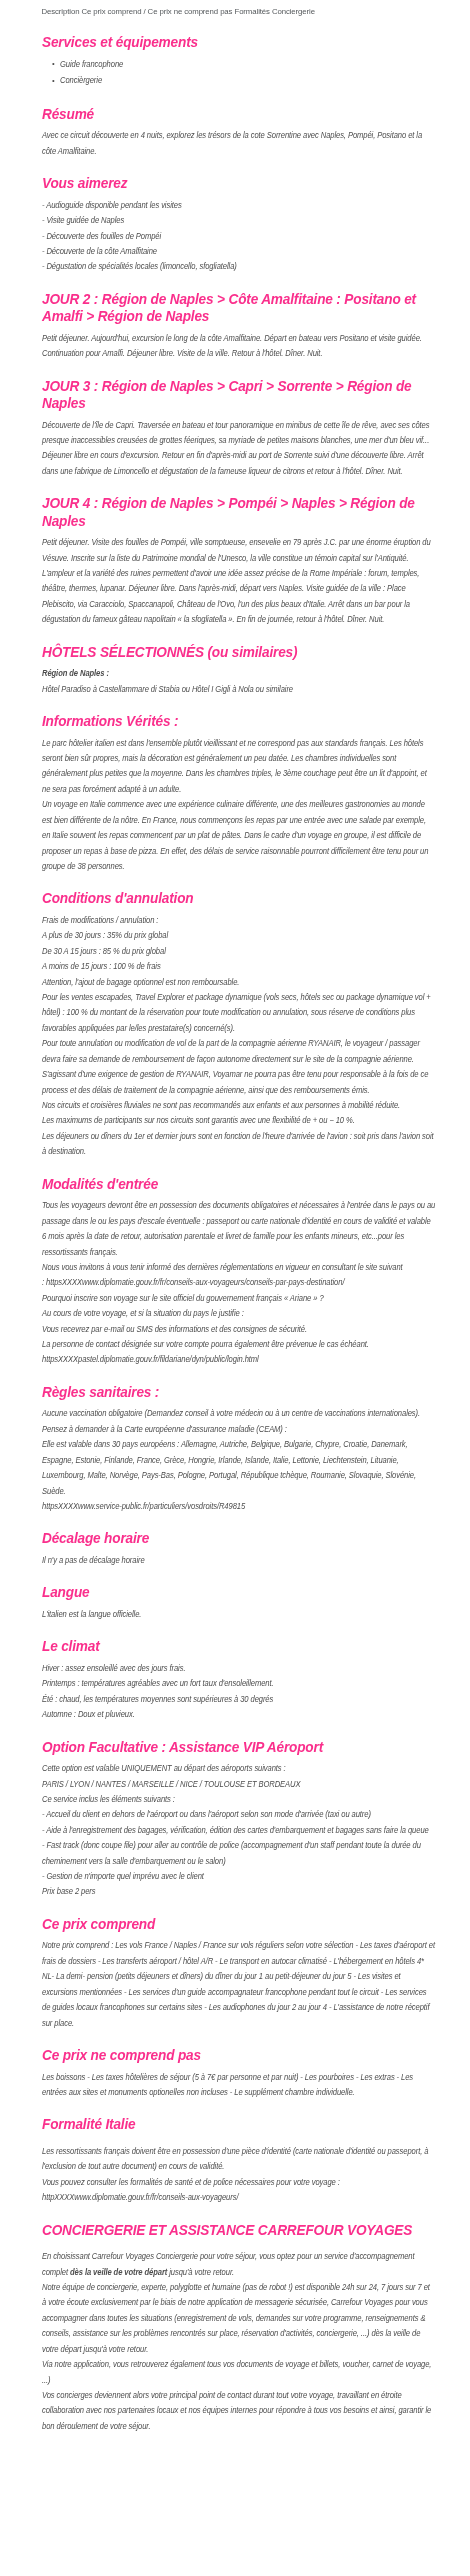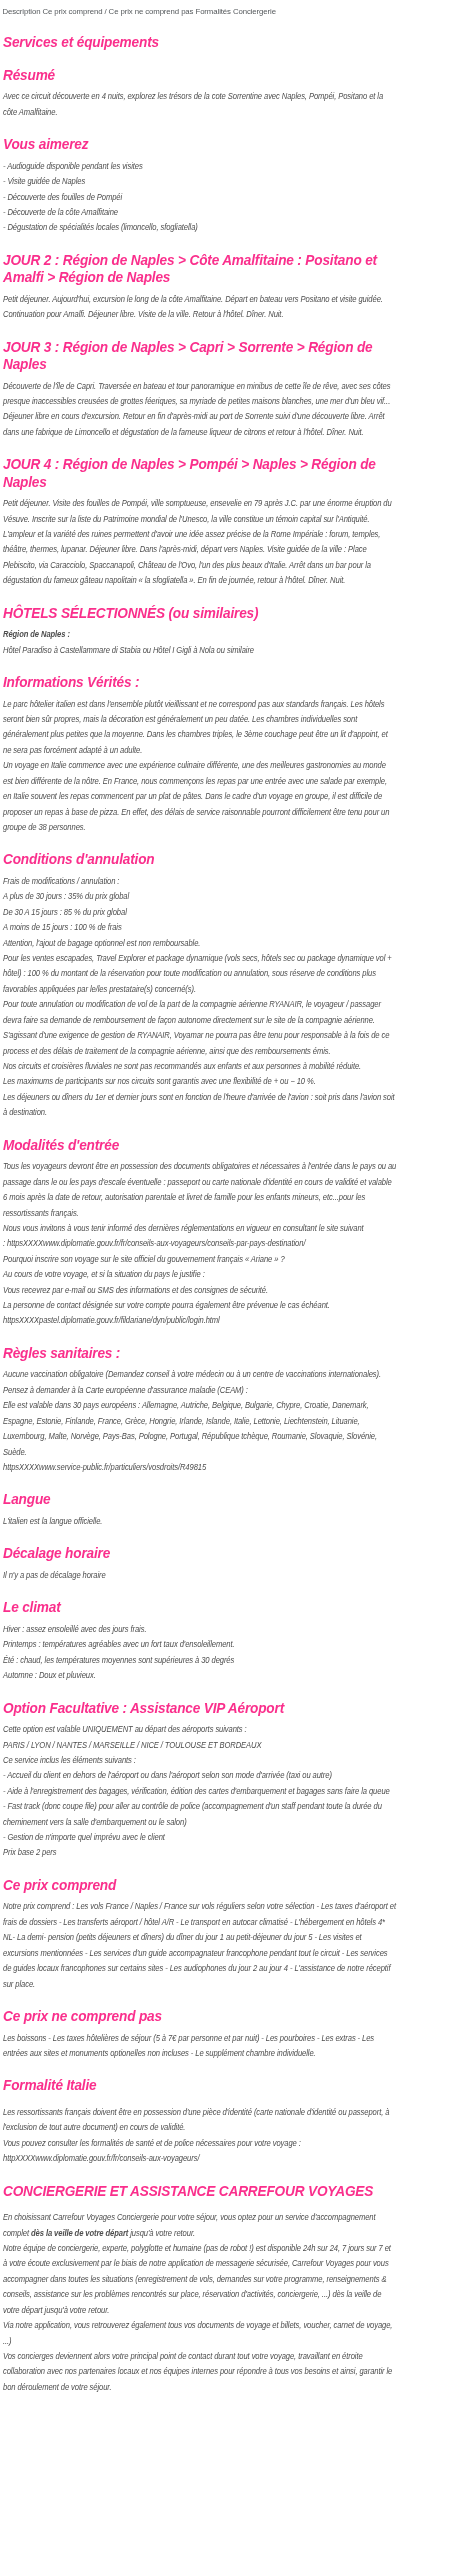--- a/index.html
+++ b/index.html
@@ -12,20 +12,21 @@
     width: 471px;
     font-family: "Liberation Sans", "DejaVu Sans", sans-serif;
     color: #4a4a4a;
     -webkit-font-smoothing: antialiased;
   }
   .page {
     width: 399px;
     box-sizing: border-box;
     padding: 3.7px 2.5px 18.6px 2.5px;
     background: #fff;
+    margin-left: 39px;
   }
   
   .doc-toplabel {
     font-size: 7.8px;
     line-height: 1.45;
     color: #55595c;
     font-style: normal;
     letter-spacing: -0.1px;
     margin: 2.5px 0 16px 0;
     font-stretch: condensed;
@@ -97,20 +98,24 @@
 </style>
 </head>
 <body>
 
 <div class="page">
 
   <div class="doc-toplabel">Description Ce prix comprend / Ce prix ne comprend pas Formalités Conciergerie</div>
 
   <div class="block">
     <h2 class="sec">Services et équipements</h2>
+    <ul class="bullets">
+      <li class="body">Guide francophone</li>
+      <li class="body">Concièrgerie</li>
+    </ul>
   </div>
 
   <div class="block">
     <h2 class="sec">Résumé</h2>
     <p class="body">Avec ce circuit découverte en 4 nuits, explorez les trésors de la cote Sorrentine avec Naples, Pompéi, Positano et la côte Amalfitaine.</p>
   </div>
 
   <div class="block">
     <h2 class="sec">Vous aimerez</h2>
     <p class="body">- Audioguide disponible pendant les visites</p>
@@ -178,27 +183,27 @@
   <div class="block">
     <h2 class="sec">Règles sanitaires :</h2>
     <p class="body">Aucune vaccination obligatoire (Demandez conseil à votre médecin ou à un centre de vaccinations internationales).</p>
     <p class="body">Pensez à demander à la Carte européenne d'assurance maladie (CEAM) :</p>
     <p class="body">Elle est valable dans 30 pays européens : Allemagne, Autriche, Belgique, Bulgarie, Chypre, Croatie, Danemark, Espagne, Estonie, Finlande, France, Grèce, Hongrie, Irlande, Islande, Italie, Lettonie, Liechtenstein, Lituanie, Luxembourg, Malte, Norvège, Pays-Bas, Pologne, Portugal, République tchèque, Roumanie, Slovaquie, Slovénie, Suède.</p>
     <p class="body">httpsXXXXwww.service-public.fr/particuliers/vosdroits/R49815</p>
   </div>
 
 
   <div class="block">
+    <h2 class="sec">Décalage horaire</h2>
+    <p class="body">Il n'y a pas de décalage horaire</p>
+  </div>
+
+  <div class="block">
     <h2 class="sec">Langue</h2>
     <p class="body">L'italien est la langue officielle.</p>
-  </div>
-
-  <div class="block">
-    <h2 class="sec">Décalage horaire</h2>
-    <p class="body">Il n'y a pas de décalage horaire</p>
   </div>
 
   <div class="block">
     <h2 class="sec">Le climat</h2>
     <p class="body">Hiver : assez ensoleillé avec des jours frais.</p>
     <p class="body">Printemps : températures agréables avec un fort taux d'ensoleillement.</p>
     <p class="body">Été : chaud, les températures moyennes sont supérieures à 30 degrés</p>
     <p class="body">Automne : Doux et pluvieux.</p>
   </div>
 

